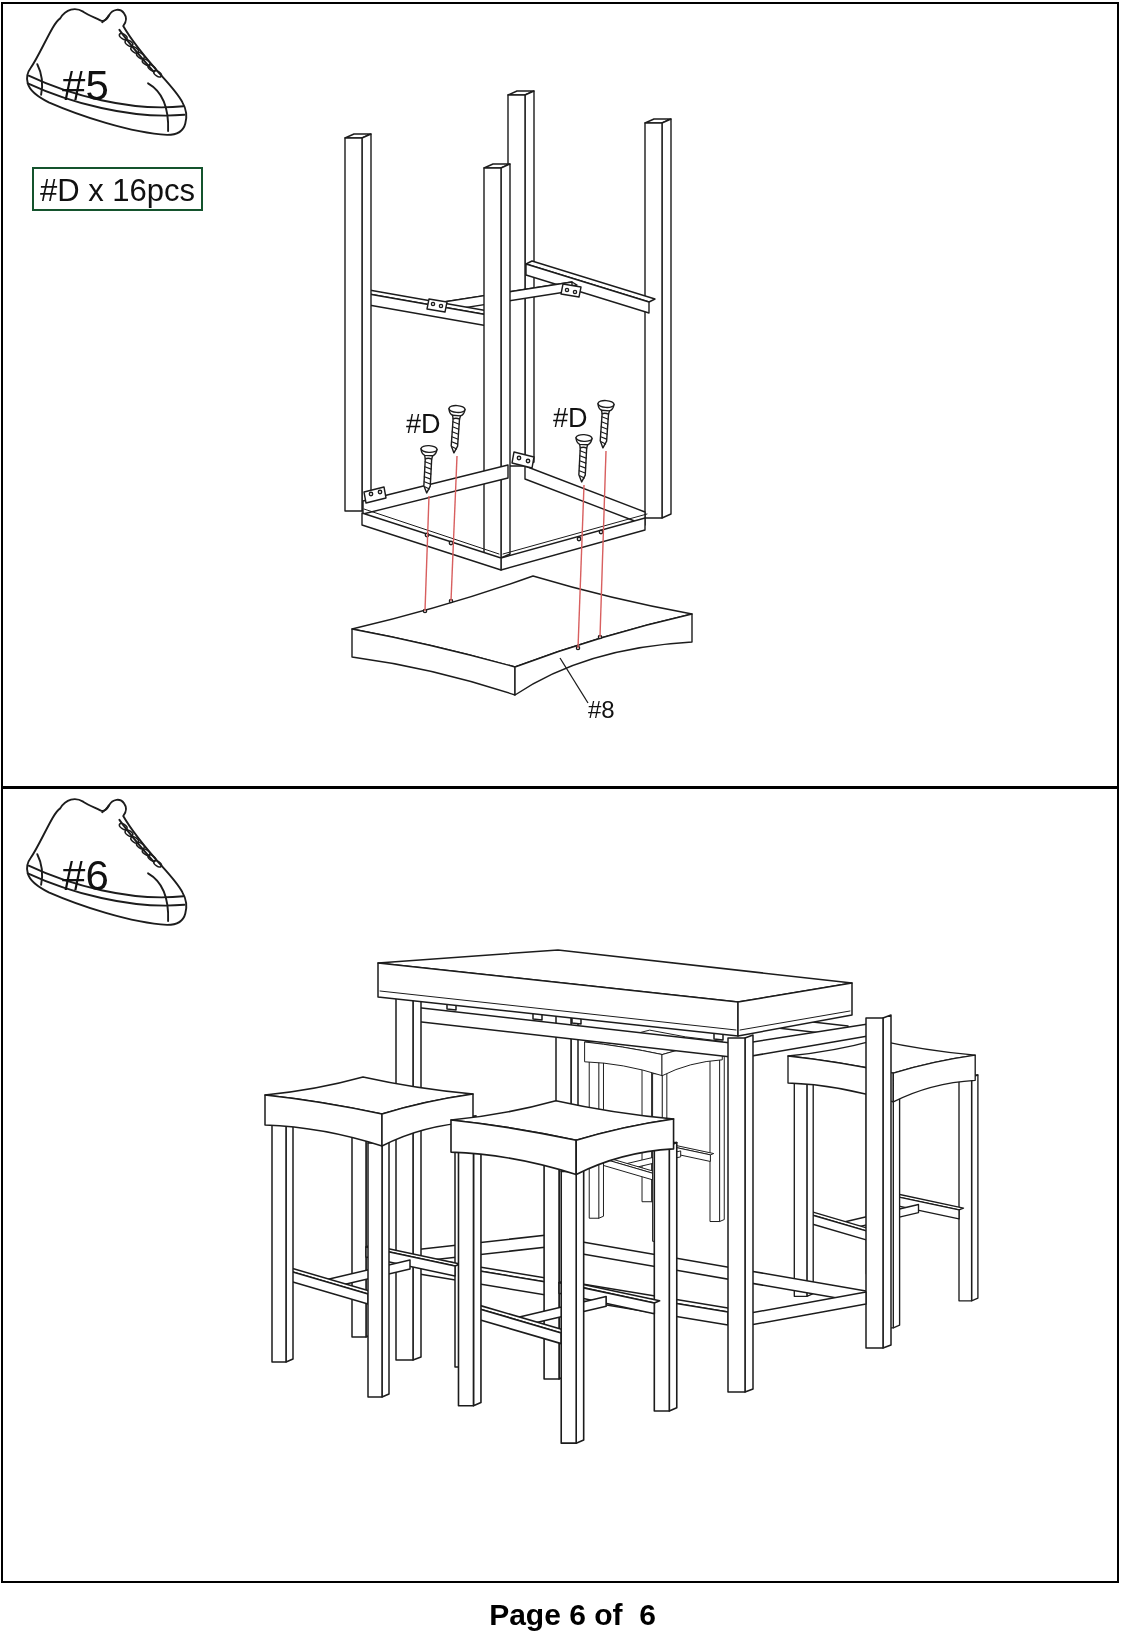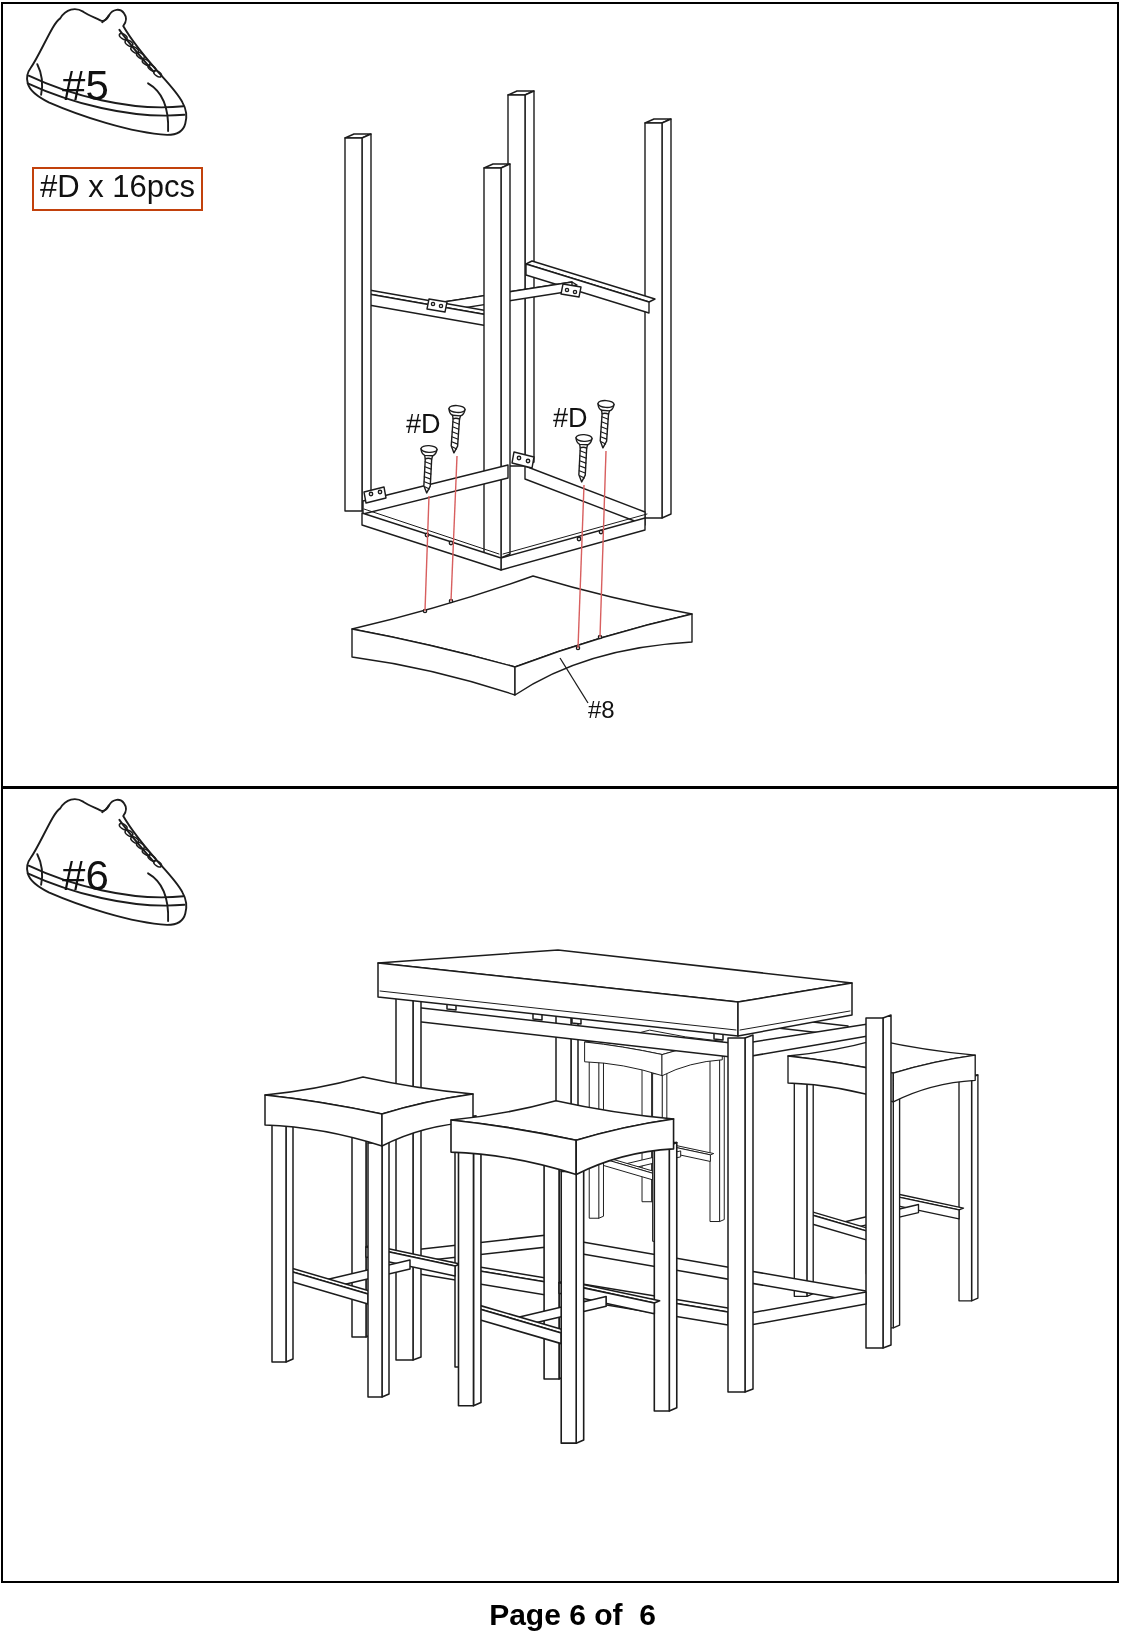--- a/index.html
+++ b/index.html
@@ -13,22 +13,22 @@
   .outer-frame{
     position:absolute;left:1px;top:2px;width:1118px;height:1581px;
     border:2.5px solid #000;box-sizing:border-box;
   }
   .panel-divider{
     position:absolute;left:1px;top:786px;width:1118px;height:3px;background:#000;
   }
   .step-icon{position:absolute;}
   .hardware-callout{
     position:absolute;left:32px;top:167px;width:171px;height:44px;
-    border:2px solid #c2410c;box-sizing:border-box;
-    display:flex;align-items:flex-start;justify-content:center;
+    border:2px solid #14532d;box-sizing:border-box;
+    display:flex;align-items:flex-end;justify-content:center;
     font-size:31px;color:#111;letter-spacing:0px;
   }
   .repeat-label{
     position:absolute;left:932px;top:652px;width:120px;
     font-size:58px;font-weight:bold;color:#000;letter-spacing:2px;
   }
   .page-footer{
     position:absolute;left:12px;top:1598px;width:100%;
     text-align:center;font-size:30px;font-weight:bold;color:#000;
     white-space:pre;

